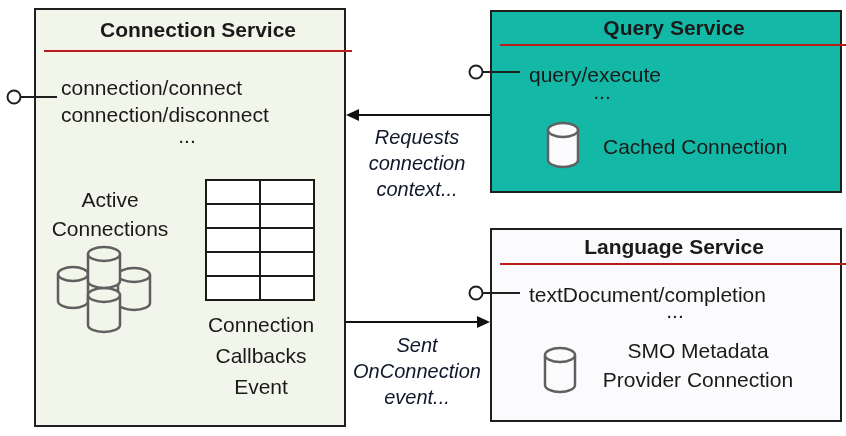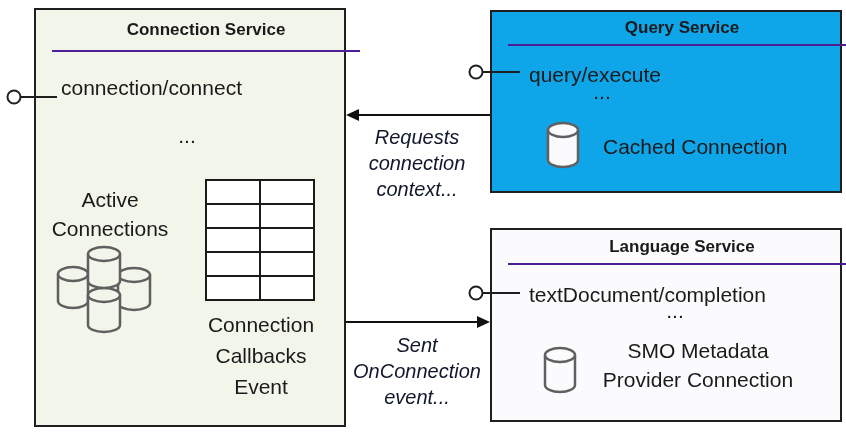--- a/index.html
+++ b/index.html
@@ -3,27 +3,27 @@
 <meta charset="utf-8">
 <style>
   html,body{margin:0;padding:0;background:#ffffff;}
   .stage{
     position:relative;width:846px;height:436px;background:#ffffff;
     font-family:"Liberation Sans","DejaVu Sans",sans-serif;
     color:#1a1a1a;overflow:hidden;
   }
   .box{position:absolute;border:2px solid #1f1f1f;box-sizing:border-box;}
   .box-connection{left:34px;top:8px;width:312px;height:419px;background:#f2f5e9;}
-  .box-query{left:490px;top:10px;width:352px;height:183px;background:#0ea5e9;}
+  .box-query{left:490px;top:10px;width:352px;height:183px;background:#14b8a6;}
   .box-language{left:490px;top:228px;width:352px;height:194px;background:#fbfbfd;}
   .box-header{
-    position:absolute;left:16px;top:0;width:100%;
-    border-bottom:2px solid #4c1d95;box-sizing:border-box;
+    position:absolute;left:8px;top:0;width:100%;
+    border-bottom:2px solid #b91c1c;box-sizing:border-box;
     display:flex;align-items:center;justify-content:center;
-    font-weight:bold;font-size:17px;
+    font-weight:bold;font-size:21px;
   }
   .box-connection .box-header{height:42px;}
   .box-query .box-header{height:34px;}
   .box-language .box-header{height:35px;}
   .t{position:absolute;font-size:21px;line-height:27px;white-space:nowrap;}
   .tc{text-align:center;white-space:normal;}
   .arrow-label{
     position:absolute;font-size:20px;font-style:italic;line-height:26px;
     text-align:center;color:#0f172a;
   }
@@ -37,20 +37,21 @@
   svg.overlay{position:absolute;left:0;top:0;width:846px;height:436px;pointer-events:none;}
 </style>
 </head>
 <body>
 
 <div class="stage">
 
   <div class="box box-connection">
     <div class="box-header">Connection Service</div>
     <div class="t" style="left:25px;top:64px;">connection/connect</div>
+    <div class="t" style="left:25px;top:91px;">connection/disconnect</div>
     <div class="t tc" style="left:101px;top:112px;width:100px;">...</div>
 
     <div class="t tc" style="left:4px;top:175px;width:140px;line-height:29px;">
       <div>Active</div>
       <div>Connections</div>
     </div>
 
     <div class="cb-table">
       <div class="cell"></div>
       <div class="cell"></div>

